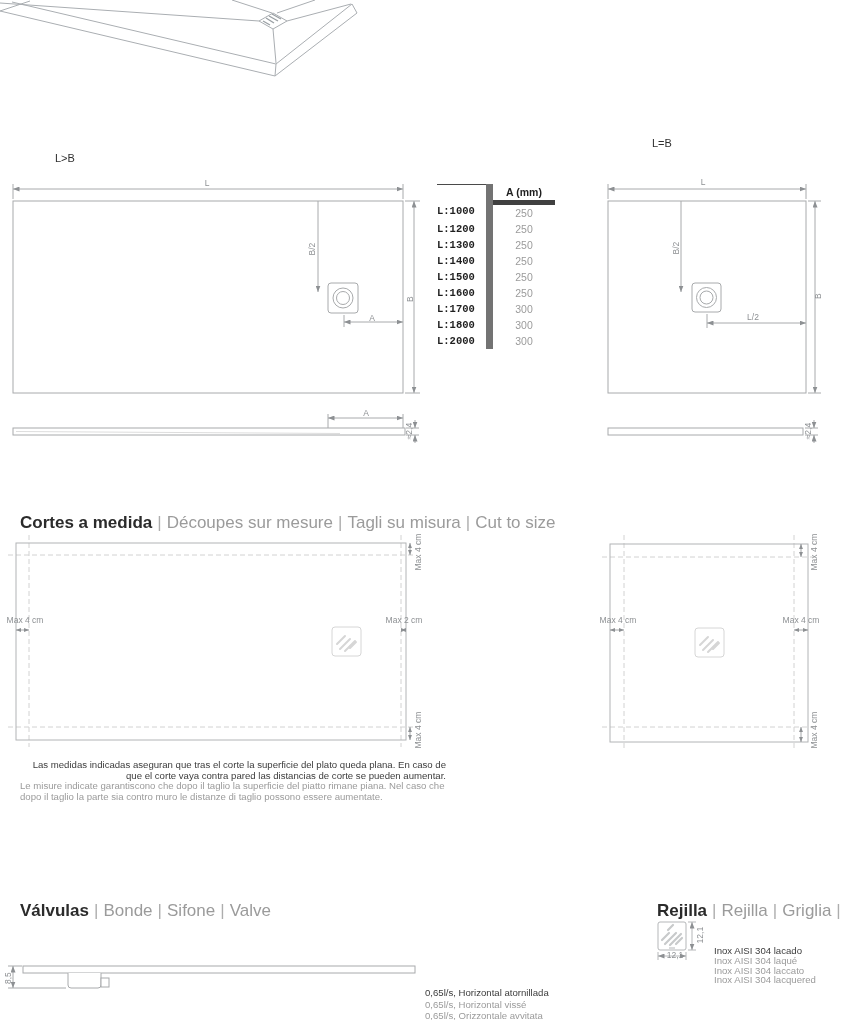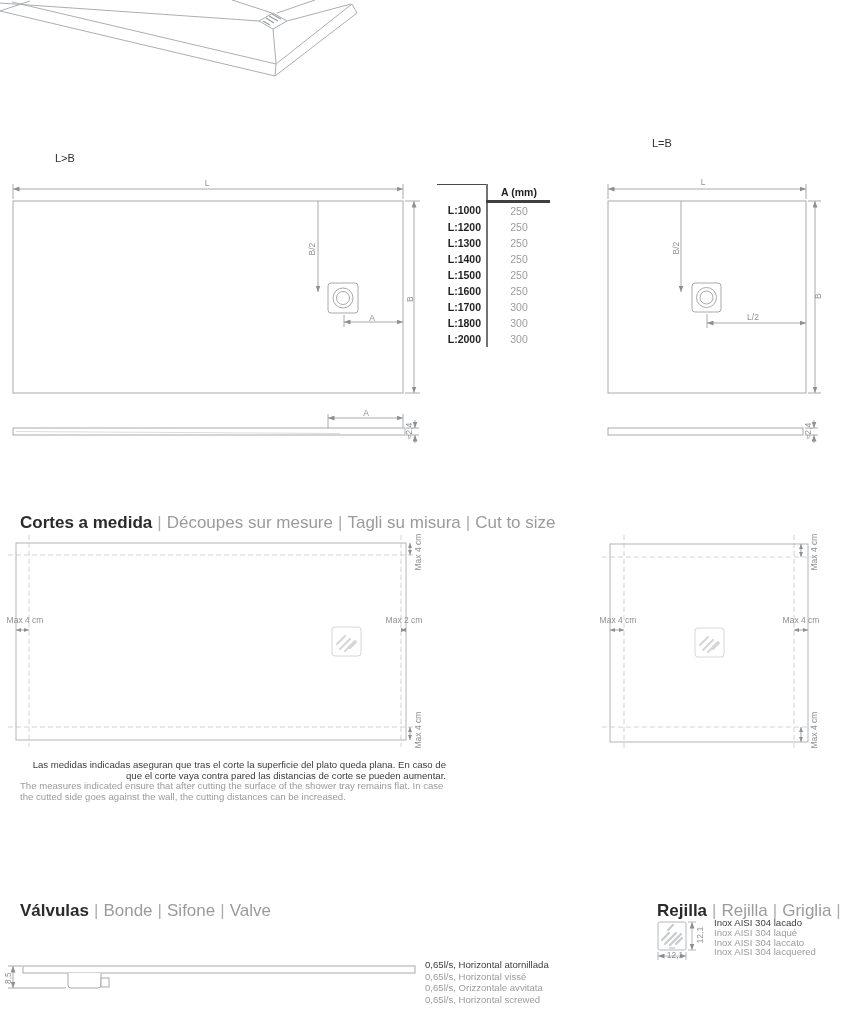--- a/index.html
+++ b/index.html
@@ -10,33 +10,33 @@
   .lbl{position:absolute;font-size:8.5px;color:#8d9093;text-align:center;line-height:1.2;white-space:nowrap;}
   .rot{transform:rotate(-90deg);}
   
   .sec-title{position:absolute;font-size:17px;color:#9b9b9b;white-space:nowrap;}
   .sec-title .t0{font-weight:bold;color:#2b2b2b;}
   .sec-title .sep{margin:0 5px;color:#adadad;}
   .plan-label{position:absolute;font-size:11px;color:#2f2f2f;font-weight:500;padding-left:42px;}
   
   .size-table{position:absolute;left:437px;top:184px;border-collapse:collapse;font-size:10.5px;}
   .size-table td{padding:0;height:16.1px;vertical-align:middle;}
-  .size-table td.c1{width:44px;text-align:right;padding-right:5px;font-weight:bold;color:#1f1f1f;border-right:2px solid #737373;}
+  .size-table td.c1{width:44px;padding-right:5px;font-weight:bold;color:#1f1f1f;border-right:7px solid #737373;font-family:Liberation Mono, monospace;}
   .size-table td.c2{width:62px;text-align:center;color:#9b9b9b;}
   .size-table tr.hdr td{height:15px;font-weight:bold;color:#1f1f1f;}
   .size-table tr.hdr td.c1{border-top:1px solid #4a4a4a;}
-  .size-table tr.hdr td.c2{border-bottom:3px solid #404040;}
+  .size-table tr.hdr td.c2{border-bottom:5px solid #404040;}
   
   .note{position:absolute;left:20px;top:760px;width:426px;}
   .note p{margin:0;font-size:9.6px;line-height:10.6px;color:#9b9b9b;}
   .note p.es{color:#3c3c3c;text-align:right;}
   
   .speclist{position:absolute;}
   .speclist div{font-size:9.6px;color:#9b9b9b;}
-  .speclist div:first-child{color:#3c3c3c;}
+  .speclist div:first-child{color:#3c3c3c;margin-top:28px;}
   #valve-specs{left:425px;top:959px;}
   #valve-specs div{line-height:11.6px;}
   #grid-specs{left:714px;top:918px;}
   #grid-specs div{line-height:9.8px;}
 </style>
 </head>
 <body>
 
 <svg style="left:0;top:0" width="380" height="85" viewBox="0 0 380 85">
   <defs>
@@ -228,21 +228,21 @@
     <path d="M115,112 L123,104 M118,117 L128,107 M123,119 L133,109 M128,116 L134,110" stroke-width="2" stroke-linecap="round"></path>
   </g>
 </svg>
 <div class="lbl" style="left:593px;top:615px;width:50px;">Max 4 cm</div>
 <div class="lbl" style="left:776px;top:615px;width:50px;">Max 4 cm</div>
 <div class="lbl rot" style="left:792px;top:547px;width:44px;">Max 4 cm</div>
 <div class="lbl rot" style="left:792px;top:725px;width:44px;">Max 4 cm</div>
 
 <div class="note">
   <p class="es">Las medidas indicadas aseguran que tras el corte la superficie del plato queda plana. En caso de que el corte vaya contra pared las distancias de corte se pueden aumentar.</p>
-  <p>The measures indicated ensure that after cutting the surface of the shower tray remains flat. In case the cutted side goes against the wall, the cutting distances can be increased.</p>
+  <p>Le misure indicate garantiscono che dopo il taglio la superficie del piatto rimane piana. Nel caso che dopo il taglio la parte sia contro muro le distanze di taglio possono essere aumentate.</p>
 </div>
 
 <div class="sec-title" style="left:20px;top:901px;">
   <span class="t0">Válvulas</span><span class="sep">|</span><span>Bonde</span><span class="sep">|</span><span>Sifone</span><span class="sep">|</span><span>Valve</span>
 </div>
 
 <svg style="left:0;top:945px" width="440" height="60" viewBox="0 0 440 60">
   <g stroke="#a8aaac" fill="none" stroke-width="1">
     <rect x="23" y="21" width="392" height="7" fill="#fff"></rect>
     <path d="M68,28 L68,40 Q68,43 71,43 L98,43 Q101,43 101,40 L101,28" fill="#fff"></path>

